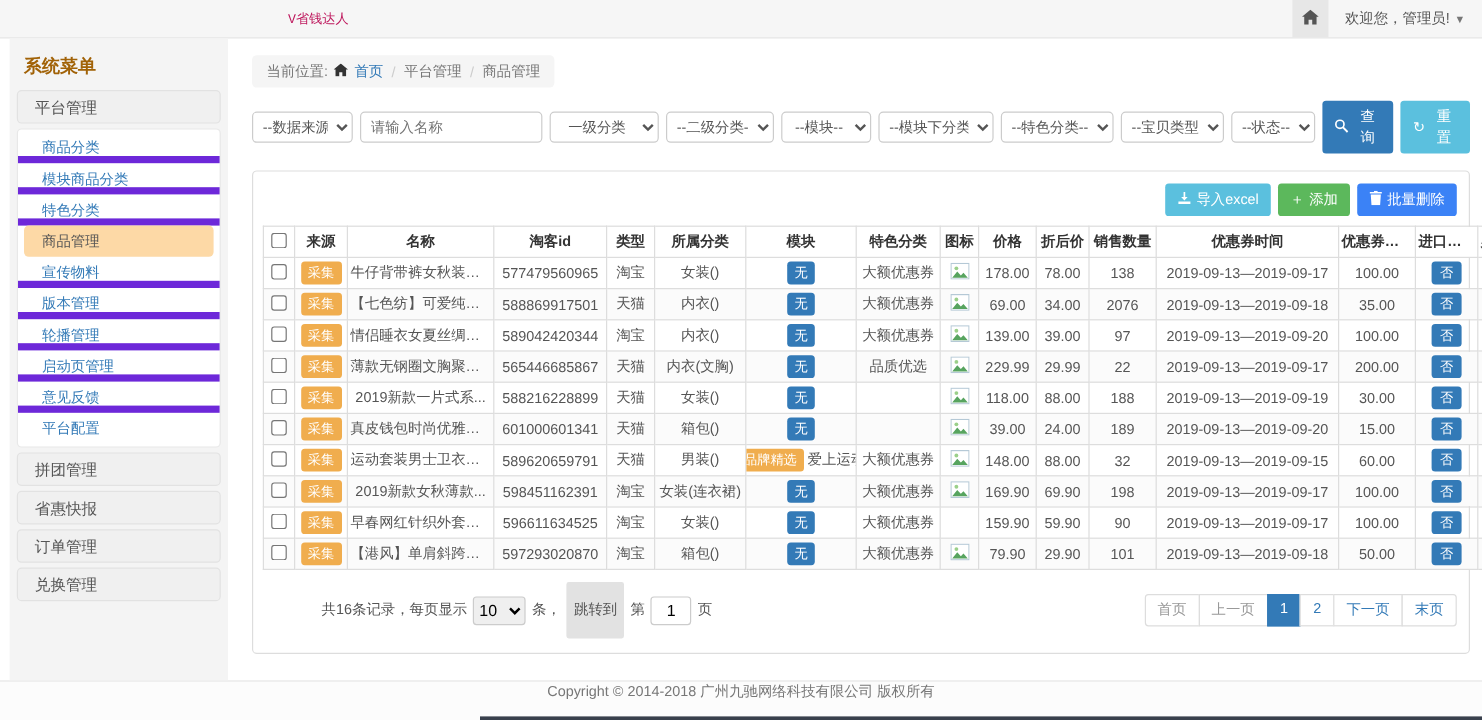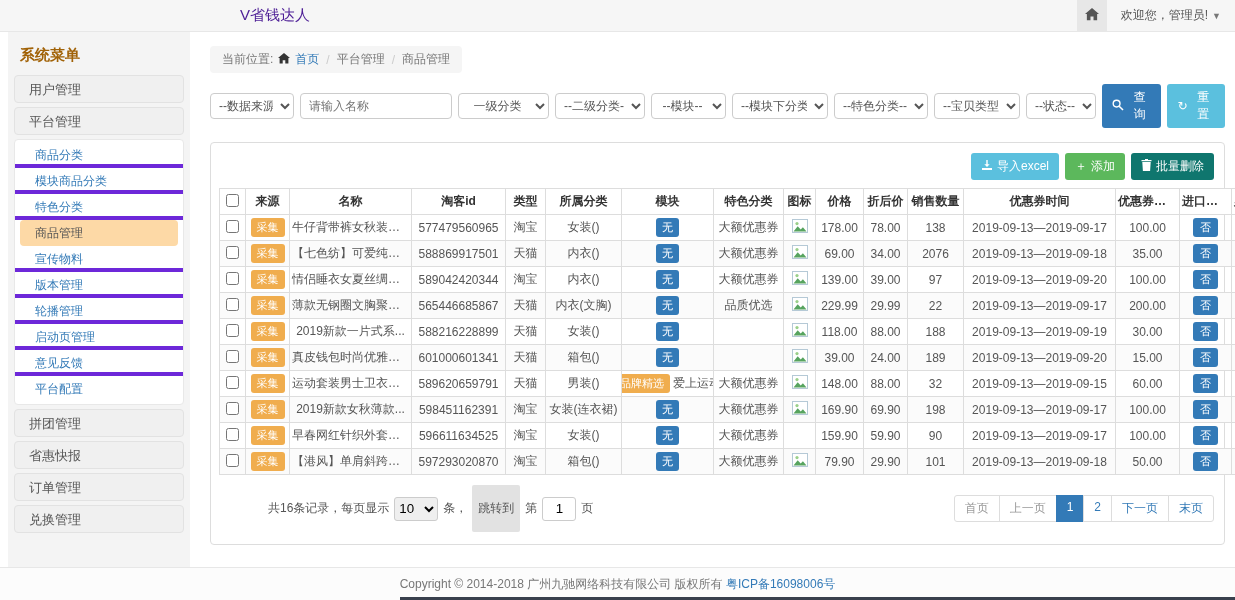--- a/index.html
+++ b/index.html
@@ -2,39 +2,39 @@
 <html><head>
 <meta charset="utf-8">
 <style>
   * { margin:0; padding:0; box-sizing:border-box; }
   html,body { width:1235px; height:600px; overflow:hidden; background:#fff;
     font-family:"Liberation Sans","DejaVu Sans",sans-serif; font-size:12px; color:#555; }
 
   
   .topbar { height:32px; background:#f6f6f6; border-bottom:1px solid #e7e7e7;
     display:flex; align-items:center; justify-content:space-between; }
-  .brand { margin-left:240px; font-size:15px; color:#4c1d95; }
+  .brand { margin-left:240px; font-size:11px; color:#be185d;font-family:Liberation Mono, monospace; }
   .topbar-right { display:flex; height:100%; }
   .home-btn { width:30px; height:100%; background:#e7e7e7; display:flex;
     align-items:center; justify-content:center; cursor:pointer; }
   .welcome { padding:0 14px; color:#555; cursor:pointer; display:flex; align-items:center; gap:4px; }
   .caret { font-size:9px; color:#777; }
 
   
   .layout { display:flex; height:535px; overflow:hidden; }
 
   
   .sidebar { width:182px; margin-left:8px; background:#f4f4f4; padding:10px 6px 0 6px;
     overflow:hidden; flex:none; }
   .sidebar-title { color:#a16207; font-size:15px; font-weight:bold; padding:4px 6px 10px 6px; }
   .side-header { height:28px; line-height:28px; background:#f0f0f0; border:1px solid #e2e2e2;
     border-radius:4px; padding-left:14px; color:#555; font-size:13px; margin-bottom:4px; cursor:pointer; }
   .side-sub { background:#fff; border:1px solid #e8e8e8; border-radius:4px; margin-bottom:4px; padding:2px 0; }
   .side-link { display:block; height:26px; line-height:26px; padding-left:20px; color:#337ab7;
-    text-decoration:none; border-bottom:4px solid #6d28d9; cursor:pointer; }
+    text-decoration:none; border-bottom:6px solid #6d28d9; cursor:pointer; }
   .side-link:last-child { border-bottom:none; }
   .side-link.active { background:#fdd9a6; color:#555; border-radius:4px; margin:0 5px;
     padding-left:15px; border-bottom:none; }
 
   
   .main { flex:1; padding:14px 10px 0 20px; overflow:hidden; }
   .breadcrumb { display:inline-flex; align-items:center; gap:5px; background:#f5f5f5;
     border-radius:4px; padding:5px 12px; color:#777; }
   .breadcrumb a { color:#337ab7; text-decoration:none; cursor:pointer; }
   .crumb-sep { color:#ccc; padding:0 2px; }
@@ -45,21 +45,21 @@
   .filters input[type=text] { width:152px; padding:0 8px; }
   .filters select { text-align:center; }
   select.f0{width:84px} select.f1{width:92px} select.f2{width:90px} select.f3{width:76px}
   select.f4{width:96px} select.f5{width:94px} select.f6{width:86px} select.f7{width:70px}
 
   .btn { display:inline-flex; align-items:center; gap:4px; border:none; border-radius:3px;
     color:#fff; font-size:12px; padding:5px 10px; cursor:pointer; font-family:inherit; }
   .btn-primary { background:#337ab7; }
   .btn-info { background:#5bc0de; }
   .btn-success { background:#5cb85c; }
-  .btn-danger { background:#0f766e; }
+  .btn-danger { background:#3b82f6; }
 
   
   .panel { margin-top:14px; border:1px solid #ddd; border-radius:4px; padding:8px; }
   .toolbar { display:flex; justify-content:flex-end; gap:6px; margin:2px 2px 8px 0; }
 
   table { width:100%; border-collapse:collapse; table-layout:fixed; }
   th, td { border:1px solid #ddd; text-align:center; padding:3px 2px; height:26px;
     overflow:hidden; white-space:nowrap; text-overflow:ellipsis; }
   th { color:#333; font-weight:bold; background:#fff; }
   tbody tr:nth-child(even) td { background:#fbfbfb; }
@@ -82,21 +82,21 @@
   .pager { display:flex; }
   .pager a { border:1px solid #ddd; margin-left:-1px; padding:4px 10px; color:#337ab7;
     text-decoration:none; background:#fff; cursor:pointer; }
   .pager a:first-child { border-radius:3px 0 0 3px; margin-left:0; }
   .pager a:last-child { border-radius:0 3px 3px 0; }
   .pager a.disabled { color:#999; cursor:default; }
   .pager a.active { background:#337ab7; color:#fff; border-color:#337ab7; }
 
   
   .footer { height:33px; border-top:1px solid #e7e7e7; background:#fcfcfc;
-    display:flex; align-items:center; justify-content:center; color:#777; }
+    display:flex; align-items:center; justify-content:flex-start; color:#777;flex-direction:column; }
   .footer a { color:#337ab7; text-decoration:none; }
   .bottom-strip { position:fixed; bottom:0; left:400px; right:0; height:3px; background:#39404d; }
 </style>
 </head>
 <body>
 
 <header class="topbar">
   <div class="brand">V省钱达人</div>
   <div class="topbar-right">
     <div class="home-btn">
@@ -111,21 +111,20 @@
       <span class="caret">▼</span>
     </div>
   </div>
 </header>
 
 <div class="layout">
 
   <aside class="sidebar">
     <div class="sidebar-title">系统菜单</div>
     <nav id="sidebar-nav">
-        <div class="side-header">用户管理</div>
         <div class="side-header">平台管理</div>
         <div class="side-sub">
           <a class="side-link">商品分类</a>
           <a class="side-link">模块商品分类</a>
           <a class="side-link">特色分类</a>
           <a class="side-link active">商品管理</a>
           <a class="side-link">宣传物料</a>
           <a class="side-link">版本管理</a>
           <a class="side-link">轮播管理</a>
           <a class="side-link">启动页管理</a>

